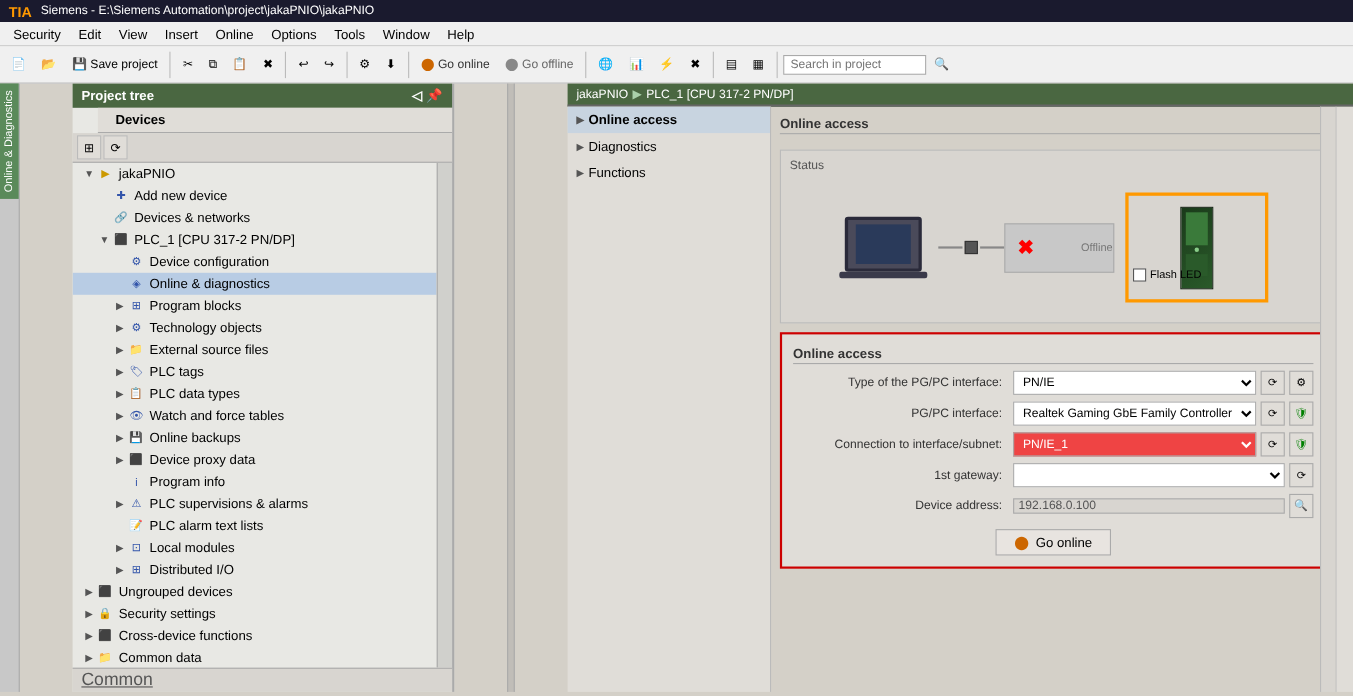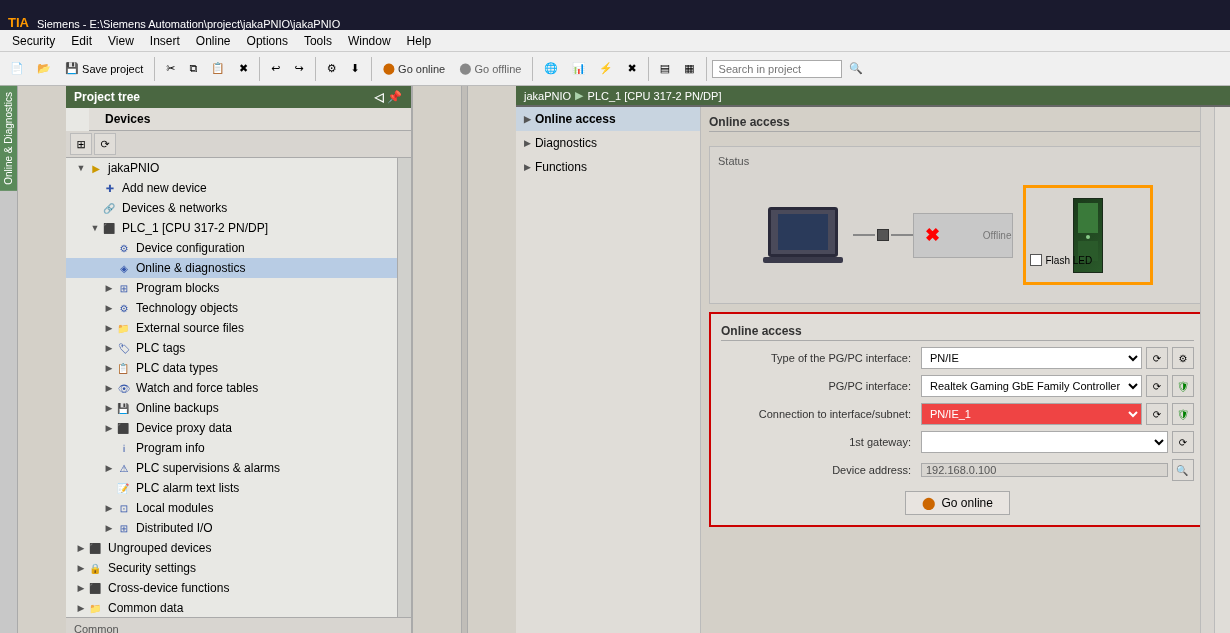--- a/index.html
+++ b/index.html
@@ -1,19 +1,19 @@
 <!DOCTYPE html>
 <html><head>
   <meta charset="utf-8">
   <style>
     * { box-sizing: border-box; margin: 0; padding: 0; }
     body { font-family: 'Segoe UI', Arial, sans-serif; font-size: 12px; background: #d4d0c8; overflow: hidden; }
     
     
-    .title-bar { background: #1a1a2e; color: white; height: 30px; display: flex; align-items: flex-end; padding: 0 8px; font-size: 11px; }
+    .title-bar { background: #1a1a2e; color: white; height: 20px; display: flex; align-items: center; padding: 0 8px; font-size: 11px; }
     .title-bar .logo { color: #ff9900; font-weight: bold; margin-right: 8px; font-size: 13px; }
     
     
     .menu-bar { background: #f0f0f0; height: 22px; display: flex; align-items: center; padding: 0 4px; border-bottom: 1px solid #ccc; }
     .menu-item { padding: 2px 8px; font-size: 12px; cursor: pointer; }
     
     
     .toolbar { background: #f0f0f0; height: 34px; display: flex; align-items: center; padding: 0 4px; border-bottom: 1px solid #bbb; gap: 2px; }
     .tb-btn { padding: 2px 6px; font-size: 11px; cursor: pointer; background: transparent; border: none; display: flex; align-items: center; gap: 3px; }
     .tb-separator { width: 1px; height: 24px; background: #bbb; margin: 0 3px; }
@@ -81,21 +81,21 @@
     .form-row { display: flex; align-items: center; margin-bottom: 6px; }
     .form-label { width: 200px; text-align: right; padding-right: 10px; font-size: 11px; color: #333; }
     .form-control { flex: 1; display: flex; align-items: center; gap: 4px; }
     .form-select { flex: 1; height: 22px; font-size: 11px; border: 1px solid #aaa; background: white; padding: 0 4px; }
     .form-select.blue-bg { background: #ef4444; color: white; }
     .form-input { flex: 1; height: 14px; font-size: 11px; border: 1px solid #aaa; background: #d8d5d0; padding: 0 4px; color: #555; }
     .form-icon-btn { width: 22px; height: 22px; background: #e0ddd8; border: 1px solid #aaa; cursor: pointer; display: flex; align-items: center; justify-content: center; font-size: 10px; }
     .go-online-btn { padding: 4px 16px; background: #e8e4e0; border: 1px solid #aaa; cursor: pointer; font-size: 12px; display: flex; align-items: center; gap: 6px; }
     
     
-    .bottom-bar { background: #d8d5d0; border-top: 1px solid #aaa; padding: 2px 8px; font-size: 11px; color: #555; height: 22px; display: flex; align-items: center; }
+    .bottom-bar { background: #d8d5d0; border-top: 1px solid #aaa; padding: 2px 8px; font-size: 16px; color: #555; height: 22px; display: flex; align-items: center; text-decoration: underline; }
     
     
     .right-edge { width: 16px; background: #e0ddd8; border-left: 1px solid #bbb; }
     
     
     .resize-handle { width: 8px; background: #c0bdb8; cursor: col-resize; border-left: 1px solid #aaa; border-right: 1px solid #aaa; }
     .tree-main { flex: 1; overflow: hidden; }
     
     
     .icon-yellow { color: #cc9900; }

